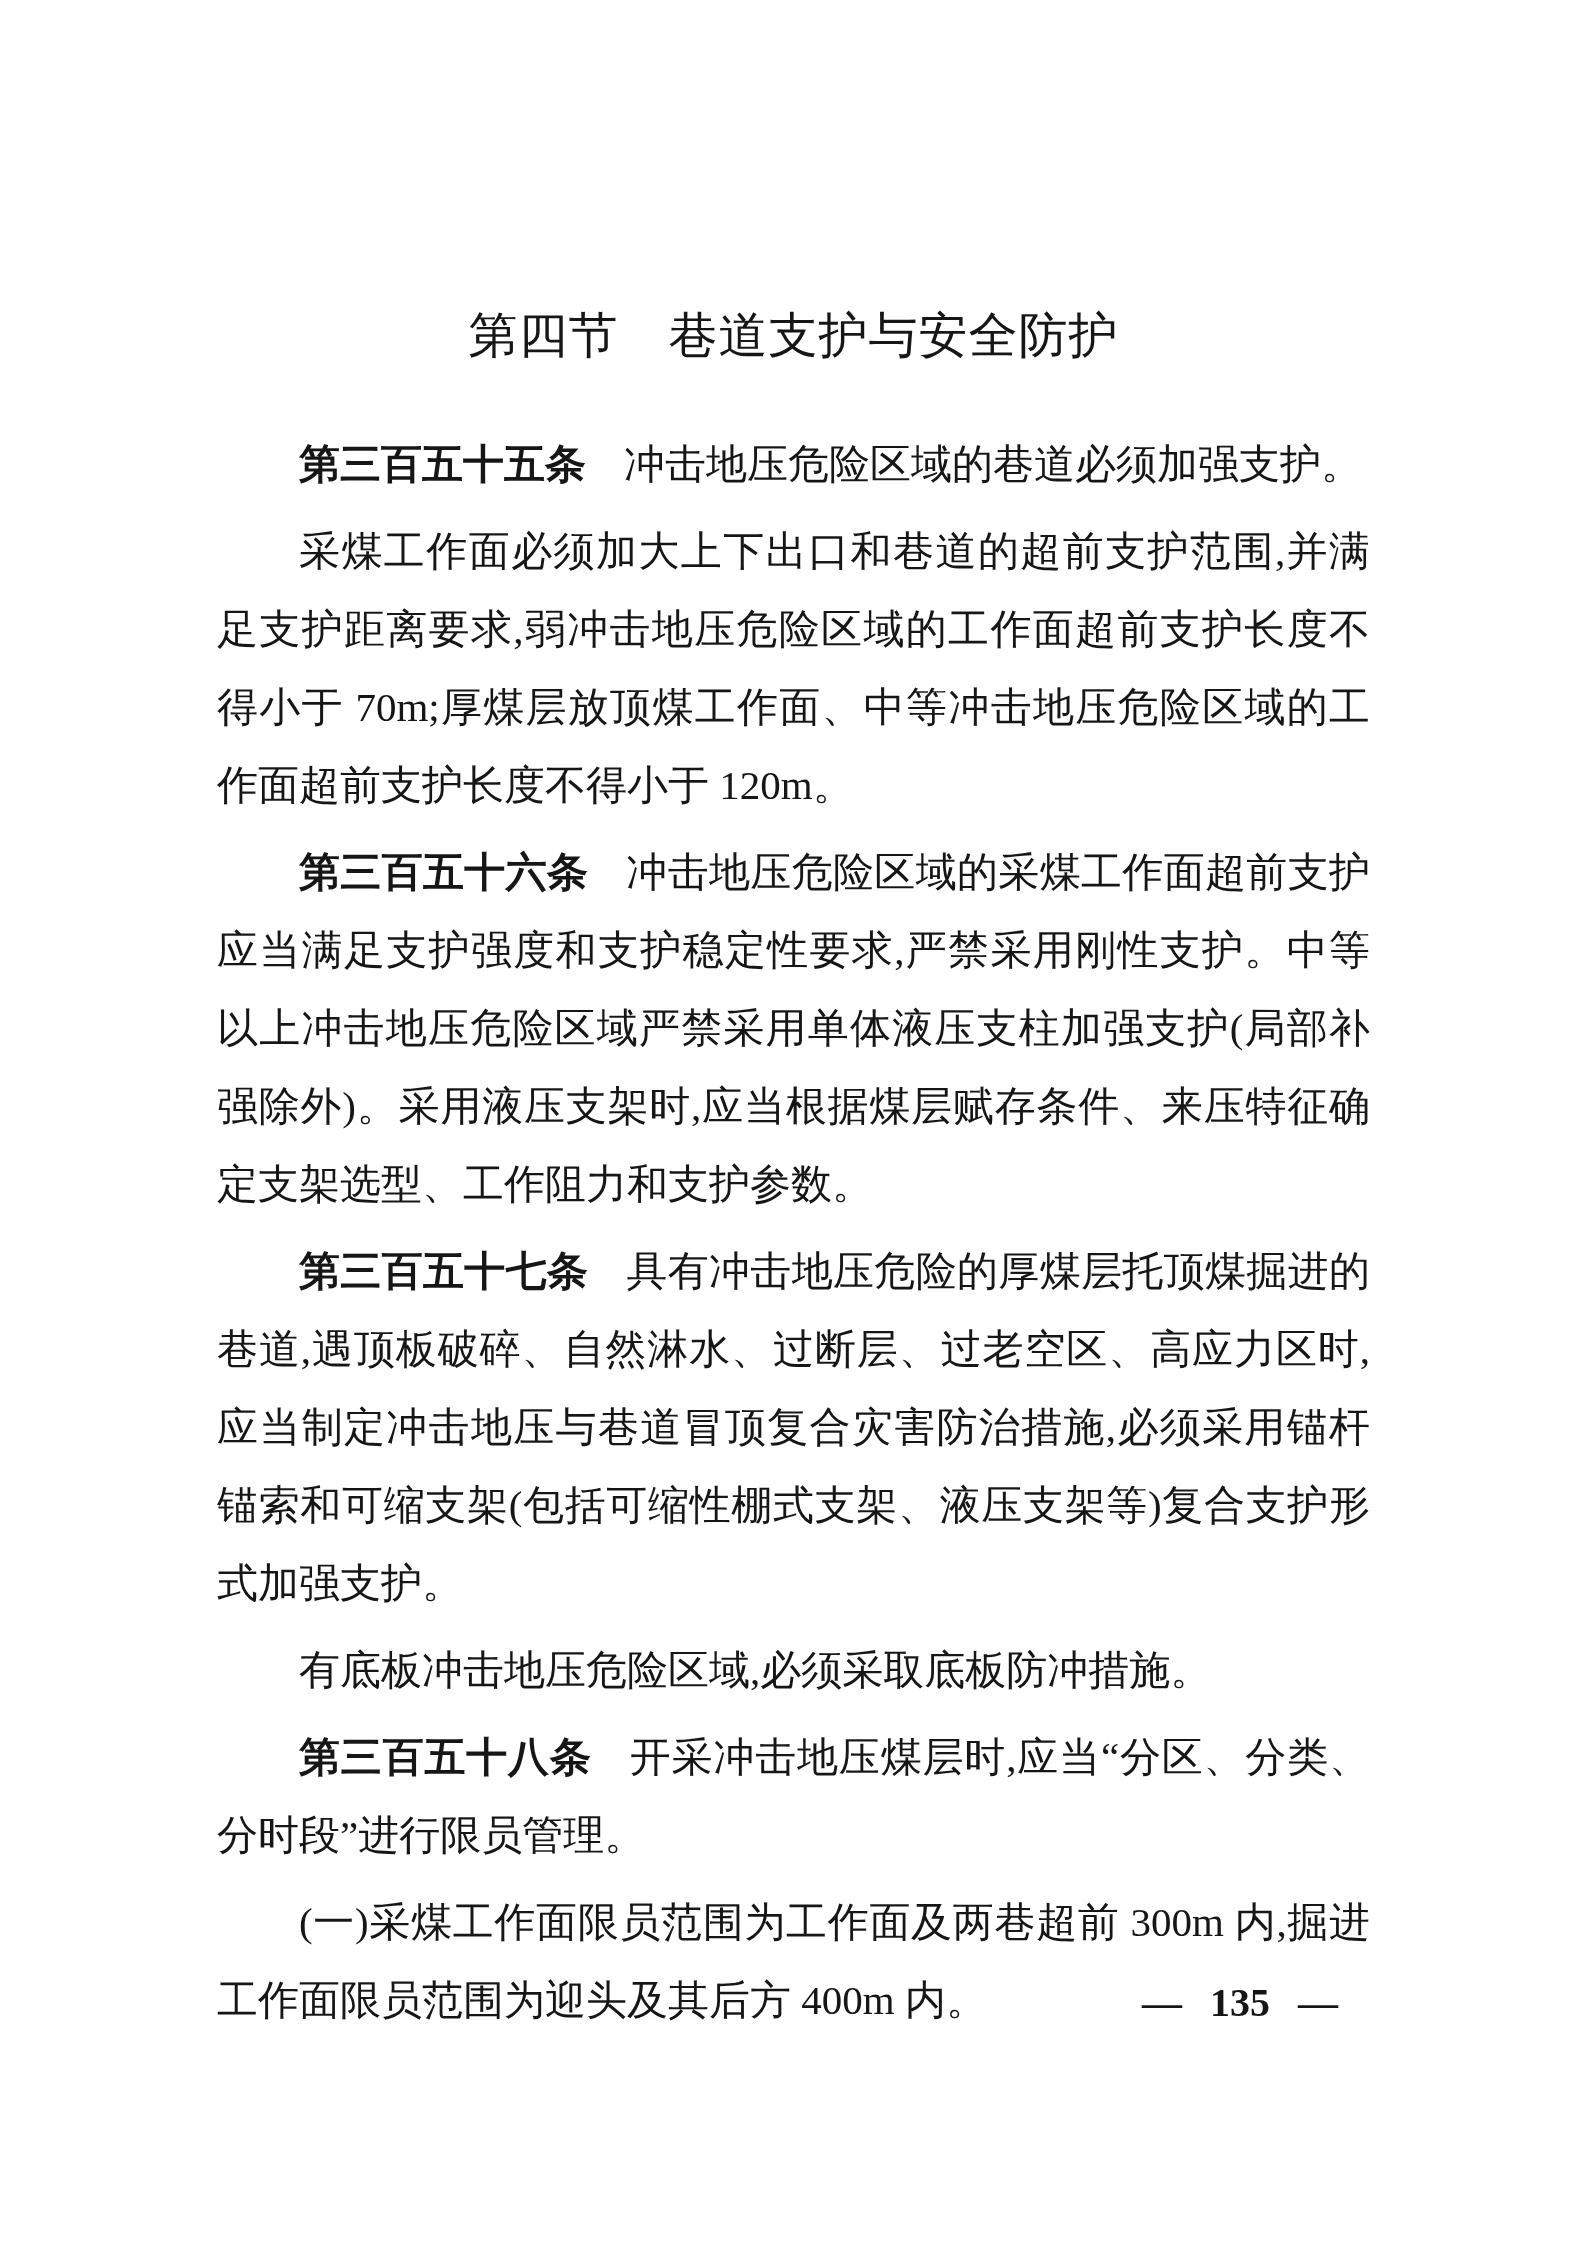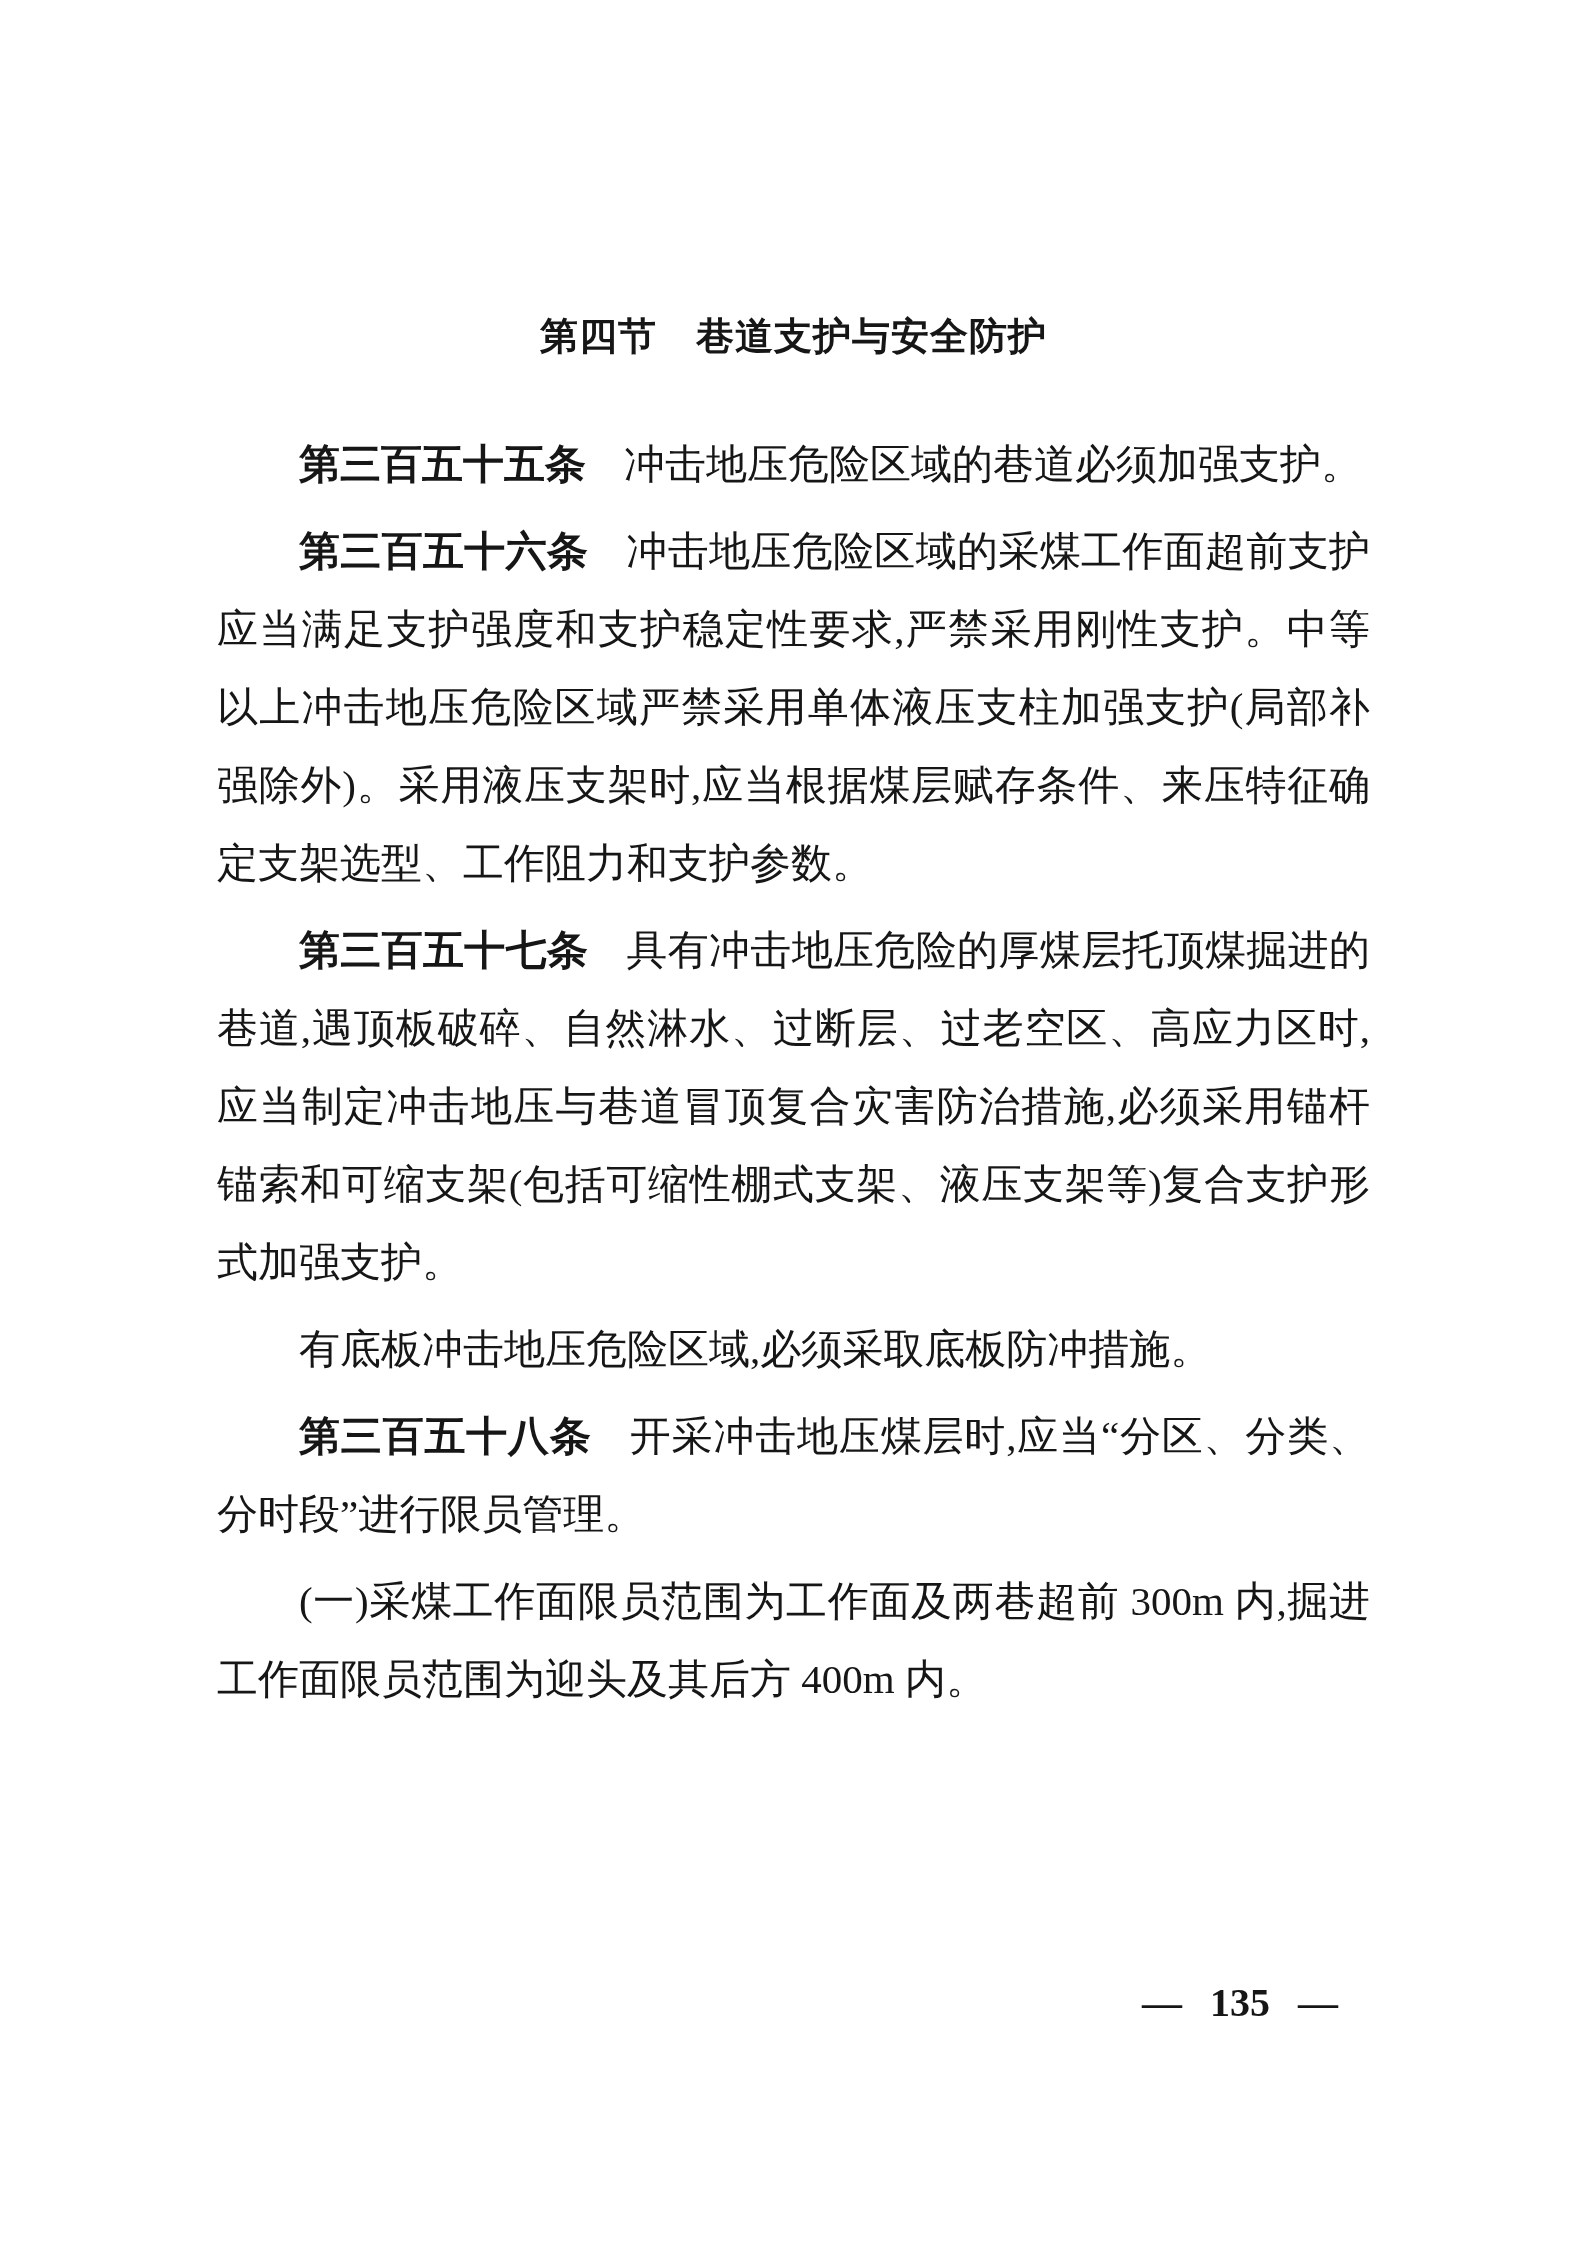--- a/index.html
+++ b/index.html
@@ -16,22 +16,22 @@
   .page {
     position: relative;
     width: 1587px;
     height: 2245px;
     box-sizing: border-box;
     padding: 297px 208px 0 208px;
     overflow: hidden;
     background: #ffffff;
   }
   .title {
-    font-size: 38px;
-    font-weight: 700;
+    font-size: 49px;
+    font-weight: 400;
     line-height: 78px;
     text-align: center;
     letter-spacing: 1px;
     margin: 0 0 50px 0;
   }
   .para {
     margin: 9px;
     font-size: 41px;
     line-height: 78px;
     text-align: justify;
@@ -60,20 +60,21 @@
 </style>
 </head>
 <body>
 
 <div class="page">
 
   <div class="title">第四节　巷道支护与安全防护</div>
 
   <p class="para"><span class="lead">第三百五十五条</span><span>冲击地压危险区域的巷道必须加强支护。</span></p>
 
+  <p class="para"><span>采煤工作面必须加大上下出口和巷道的超前支护范围,并满足支护距离要求,弱冲击地压危险区域的工作面超前支护长度不得小于 70m;厚煤层放顶煤工作面、中等冲击地压危险区域的工作面超前支护长度不得小于 120m。</span></p>
 
   <p class="para"><span class="lead">第三百五十六条</span><span>冲击地压危险区域的采煤工作面超前支护应当满足支护强度和支护稳定性要求,严禁采用刚性支护。中等以上冲击地压危险区域严禁采用单体液压支柱加强支护(局部补强除外)。采用液压支架时,应当根据煤层赋存条件、来压特征确定支架选型、工作阻力和支护参数。</span></p>
 
   <p class="para"><span class="lead">第三百五十七条</span><span>具有冲击地压危险的厚煤层托顶煤掘进的巷道,遇顶板破碎、自然淋水、过断层、过老空区、高应力区时,应当制定冲击地压与巷道冒顶复合灾害防治措施,必须采用锚杆锚索和可缩支架(包括可缩性棚式支架、液压支架等)复合支护形式加强支护。</span></p>
 
   <p class="para"><span>有底板冲击地压危险区域,必须采取底板防冲措施。</span></p>
 
   <p class="para"><span class="lead">第三百五十八条</span><span>开采冲击地压煤层时,应当“分区、分类、分时段”进行限员管理。</span></p>
 
   <p class="para"><span>(一)采煤工作面限员范围为工作面及两巷超前 300m 内,掘进工作面限员范围为迎头及其后方 400m 内。</span></p>

